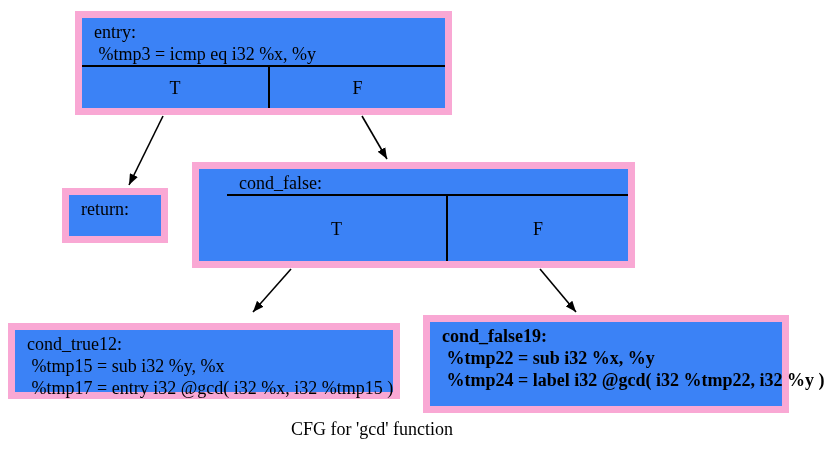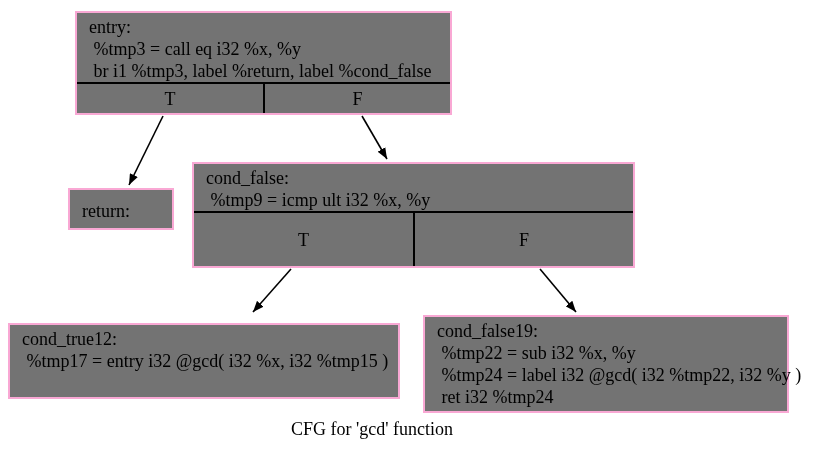--- a/index.html
+++ b/index.html
@@ -4,21 +4,21 @@
 <style>
   html, body { margin:0; padding:0; background:#ffffff; }
   .canvas {
     position:relative; width:828px; height:452px;
     background:#ffffff; color:#000000;
     font-family:"Liberation Serif","DejaVu Serif",serif;
     overflow:hidden;
   }
   .node {
     position:absolute; box-sizing:border-box;
-    border:2px solid #f9a8d4; background:#737373;
+    border:7px solid #f9a8d4; background:#3b82f6;
     display:flex; flex-direction:column;
   }
   .node-body { flex:0 0 auto; padding:3px 4px 0 12px; }
   .line { white-space:pre; font-size:18px; line-height:22px; }
   .tf-row { display:flex; flex:1 1 auto; border-top:2px solid #000; min-height:0; }
   .tf-cell {
     display:flex; align-items:center; justify-content:center;
     font-size:18px; line-height:1;
   }
   .tf-cell.t { border-right:2px solid #000; }
@@ -44,57 +44,55 @@
     </defs>
     <line x1="163" y1="116" x2="129" y2="185" stroke="#000" stroke-width="1.6" marker-end="url(#arrow)"></line>
     <line x1="362" y1="116" x2="387" y2="159" stroke="#000" stroke-width="1.6" marker-end="url(#arrow)"></line>
     <line x1="291" y1="269" x2="253" y2="312" stroke="#000" stroke-width="1.6" marker-end="url(#arrow)"></line>
     <line x1="540" y1="269" x2="576" y2="312" stroke="#000" stroke-width="1.6" marker-end="url(#arrow)"></line>
   </svg>
 
   <div class="node node-entry" style="left:75px; top:11px; width:377px; height:104px;">
     <div class="node-body">
       <div class="line">entry:</div>
-      <div class="line"> %tmp3 = call eq i32 %x, %y</div>
-      <div class="line"> br i1 %tmp3, label %return, label %cond_false</div>
+      <div class="line"> %tmp3 = icmp eq i32 %x, %y</div>
     </div>
     <div class="tf-row">
       <div class="tf-cell t">T</div>
       <div class="tf-cell f">F</div>
     </div>
   </div>
 
-  <div class="node" style="left:68px; top:188px; width:106px; height:42px;justify-content:center;">
+  <div class="node" style="left:62px; top:188px; width:106px; height:55px;">
     <div class="node-body">
       <div class="line">return:</div>
     </div>
   </div>
 
-  <div class="node node-cond-false" style="left:192px; top:162px; width:443px; height:106px;">
+  <div class="node node-cond-false" style="left:192px; top:162px; width:443px; height:106px;padding-left:28px;">
     <div class="node-body">
       <div class="line">cond_false:</div>
-      <div class="line"> %tmp9 = icmp ult i32 %x, %y</div>
     </div>
     <div class="tf-row">
       <div class="tf-cell t">T</div>
       <div class="tf-cell f">F</div>
     </div>
   </div>
 
   <div class="node" style="left:8px; top:323px; width:392px; height:76px;">
     <div class="node-body">
       <div class="line">cond_true12:</div>
+      <div class="line"> %tmp15 = sub i32 %y, %x</div>
       <div class="line"> %tmp17 = entry i32 @gcd( i32 %x, i32 %tmp15 )</div>
     </div>
   </div>
 
-  <div class="node" style="left:423px; top:315px; width:366px; height:98px;">
+  <div class="node" style="left:423px; top:315px; width:366px; height:98px;font-weight:bold;">
     <div class="node-body">
       <div class="line">cond_false19:</div>
       <div class="line"> %tmp22 = sub i32 %x, %y</div>
       <div class="line"> %tmp24 = label i32 @gcd( i32 %tmp22, i32 %y )</div>
-      <div class="line"> ret i32 %tmp24</div>
     </div>
   </div>
 
   <div class="caption">CFG for 'gcd' function</div>
 
 </div>
 
 </body></html>

